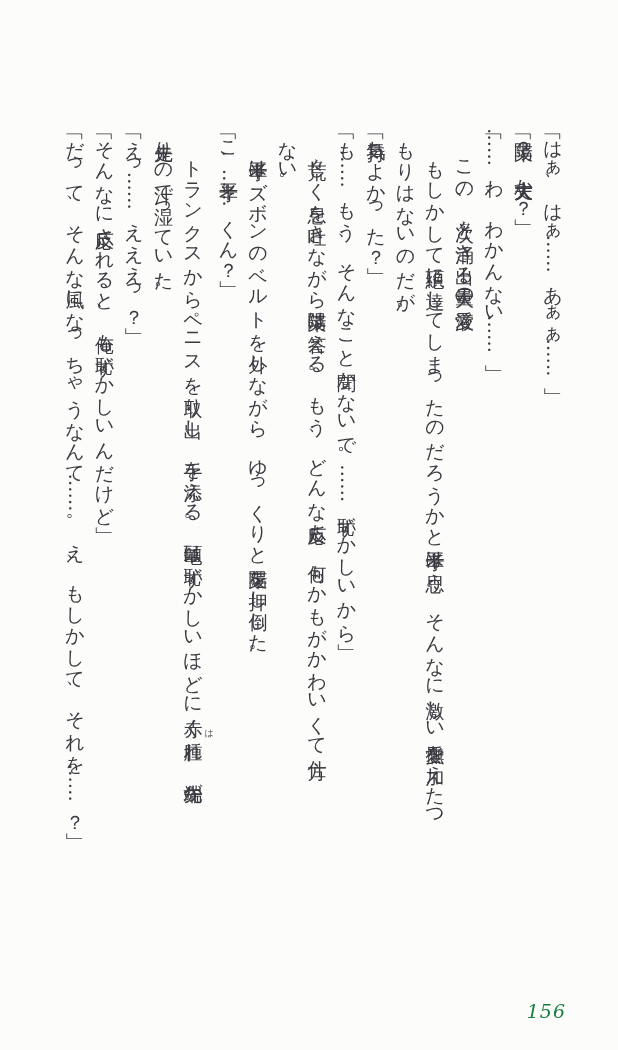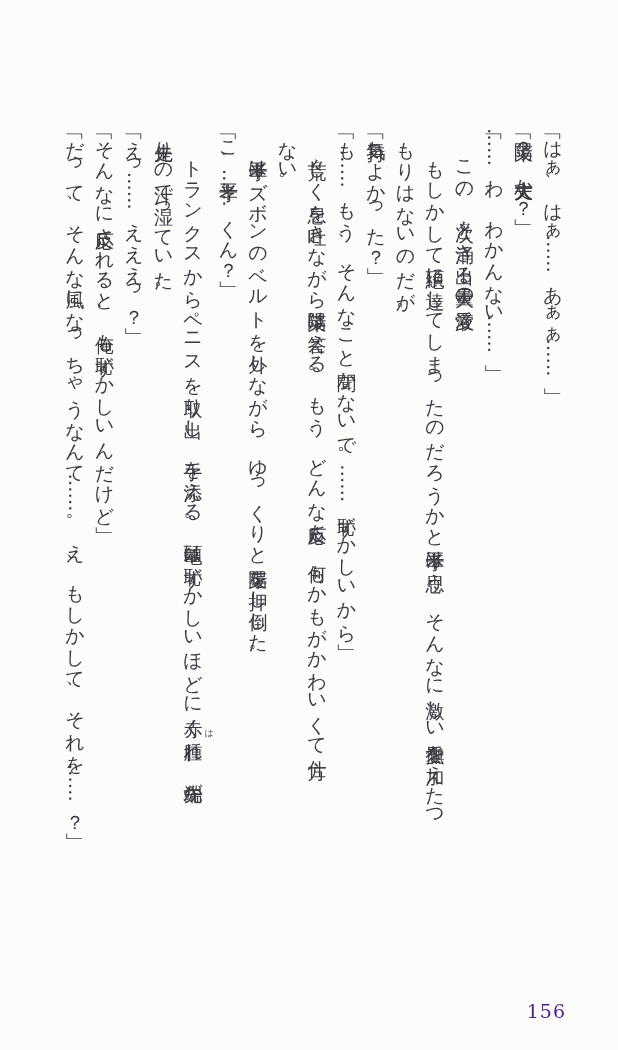--- a/index.html
+++ b/index.html
@@ -44,21 +44,22 @@
   rt {
     font-size: 9px;
     color: #4a4a52;
     letter-spacing: 0;
   }
   .page-number {
     position: absolute;
     top: 1000px;
     right: 52px;
     font-size: 19px;
-    color: #4c1d95;
+    font-style: italic;
+    color: #15803d;
     letter-spacing: 1px;
   }
 </style>
 </head>
 <body>
 
 <div class="page">
   <div class="text-block">
     <p class="line">「はぁ、はぁ……あぁぁ……」</p>
     <p class="line">「陽菜？　大丈夫か？」</p>

